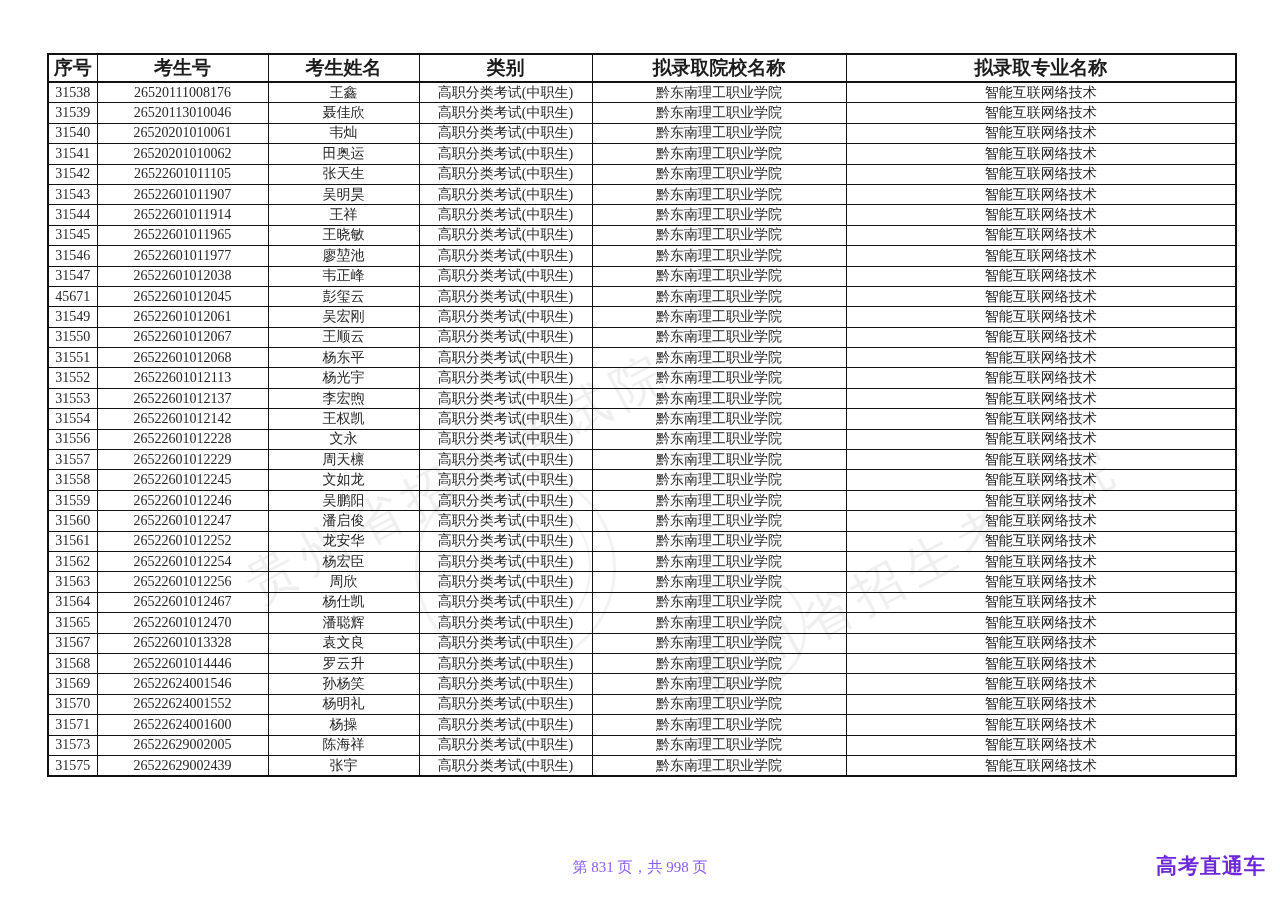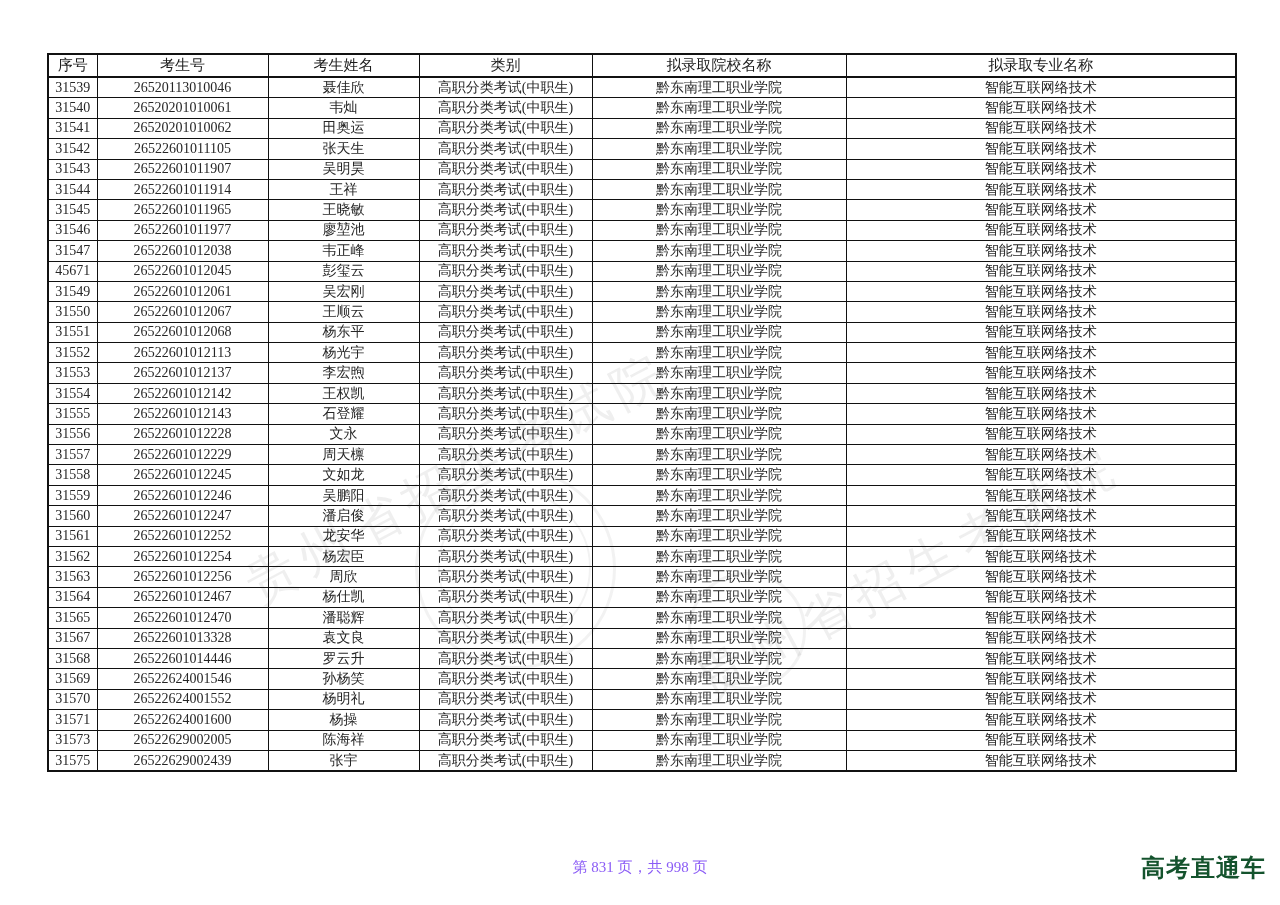--- a/index.html
+++ b/index.html
@@ -45,22 +45,22 @@
   .roster th,.roster td{
     border:1px solid #111111;
     text-align:center;
     vertical-align:middle;
     padding:0 2px;
     overflow:hidden;
     white-space:nowrap;
   }
   .roster thead th{
     height:21px;
-    font-size:15px;
-    font-weight:normal;
+    font-size:19px;
+    font-weight:bold;
     border-bottom-width:2px;
   }
   .roster tbody td{
     height:19.4px;
     font-weight:normal;
     color:#262626;
   }
   .roster{border:2px solid #111111;}
 
   
@@ -73,23 +73,23 @@
     color:#8b5cf6;
     z-index:2;
     font-family:"Liberation Serif","DejaVu Serif",serif;
   }
 
   
   .brand{
     position:absolute;
     right:14px;
     top:852px;
-    font-size:24px;
+    font-size:21px;
     font-weight:bold;
-    color:#14532d;
+    color:#6d28d9;
     z-index:2;
     font-family:"Liberation Sans","DejaVu Sans",sans-serif;
     letter-spacing:1px;
   }
 </style>
 </head>
 <body>
 
 <div class="sheet">
 
@@ -115,20 +115,28 @@
           <th>序号</th>
           <th>考生号</th>
           <th>考生姓名</th>
           <th>类别</th>
           <th>拟录取院校名称</th>
           <th>拟录取专业名称</th>
         </tr>
     </thead>
     <tbody>
         <tr>
+          <td>31538</td>
+          <td>26520111008176</td>
+          <td>王鑫</td>
+          <td>高职分类考试(中职生)</td>
+          <td>黔东南理工职业学院</td>
+          <td>智能互联网络技术</td>
+        </tr>
+        <tr>
           <td>31539</td>
           <td>26520113010046</td>
           <td>聂佳欣</td>
           <td>高职分类考试(中职生)</td>
           <td>黔东南理工职业学院</td>
           <td>智能互联网络技术</td>
         </tr>
         <tr>
           <td>31540</td>
           <td>26520201010061</td>
@@ -243,28 +251,20 @@
         </tr>
         <tr>
           <td>31554</td>
           <td>26522601012142</td>
           <td>王权凯</td>
           <td>高职分类考试(中职生)</td>
           <td>黔东南理工职业学院</td>
           <td>智能互联网络技术</td>
         </tr>
         <tr>
-          <td>31555</td>
-          <td>26522601012143</td>
-          <td>石登耀</td>
-          <td>高职分类考试(中职生)</td>
-          <td>黔东南理工职业学院</td>
-          <td>智能互联网络技术</td>
-        </tr>
-        <tr>
           <td>31556</td>
           <td>26522601012228</td>
           <td>文永</td>
           <td>高职分类考试(中职生)</td>
           <td>黔东南理工职业学院</td>
           <td>智能互联网络技术</td>
         </tr>
         <tr>
           <td>31557</td>
           <td>26522601012229</td>

